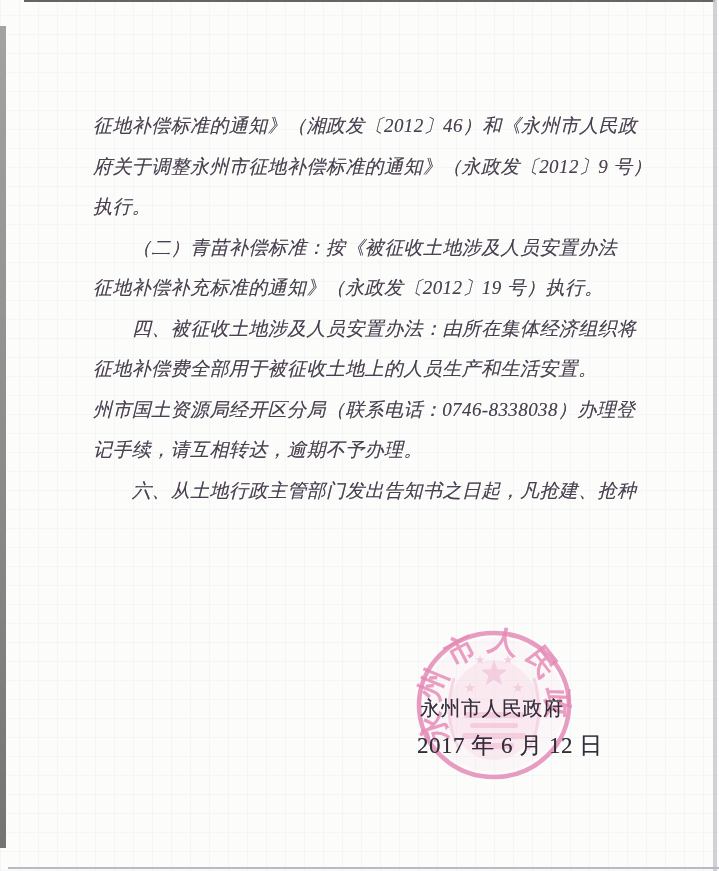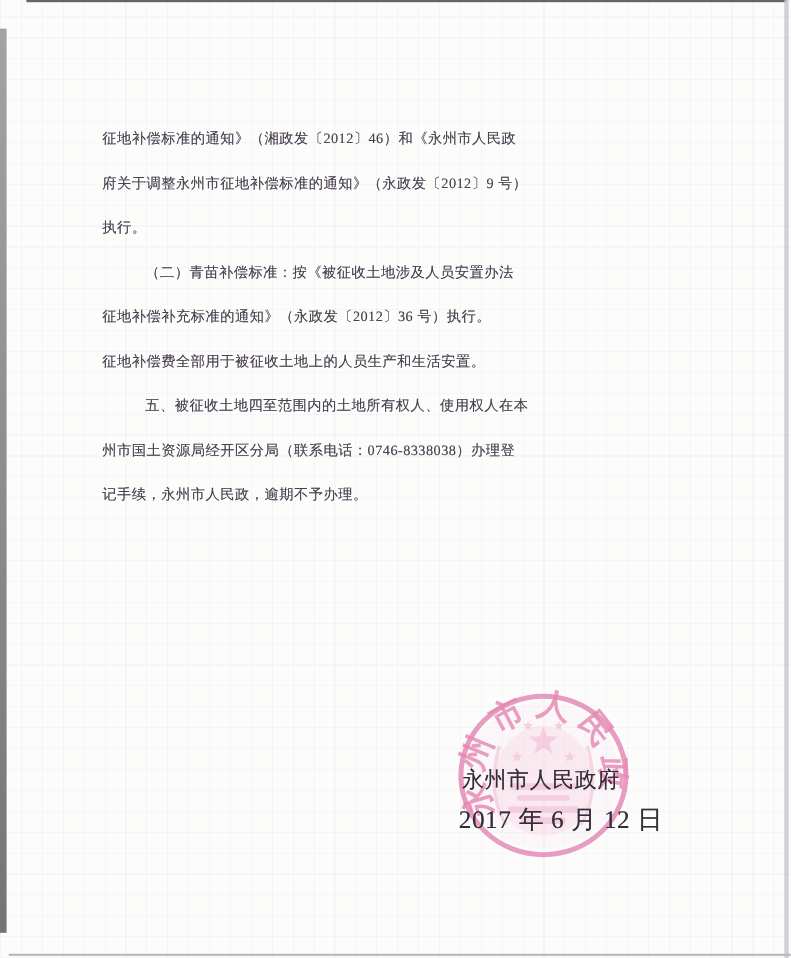--- a/index.html
+++ b/index.html
@@ -16,24 +16,25 @@
   
   .edge{position:absolute;}
   .edge-top{left:24px;top:0;right:4px;height:2px;background:#4a4a4a;opacity:.85;}
   .edge-left{left:0;top:26px;width:6px;height:822px;background:linear-gradient(180deg,#a3a3a3,#8b8b8b 55%,#747474);}
   .edge-right{right:2px;top:0;width:4px;height:871px;background:#c4c4ce;opacity:.8;}
   .edge-bottom{left:8px;right:0;bottom:2px;height:2px;background:#b9b9c1;}
 
   
   .body-text{
     position:absolute;left:93px;top:106px;width:552px;
-    font-size:13px;line-height:40.5px;letter-spacing:0.4px;
+    font-size:19px;line-height:40.5px;letter-spacing:0.4px;
     color:#4a4150;
     text-shadow:0 0 0.6px rgba(74,65,80,0.45);
     white-space:nowrap;
+    font-style:italic;
   }
   .line{height:40.5px;}
   .indent{padding-left:39px;}
 
   
   .seal-svg{position:absolute;left:404px;top:616px;filter:blur(0.4px);}
   .sig-name{
     position:absolute;left:420px;top:695px;
     font-size:20px;letter-spacing:0.5px;color:#332d3a;white-space:nowrap;
     text-shadow:0 0 0.5px rgba(51,45,58,0.5);
@@ -57,25 +58,26 @@
   <div class="edge edge-top"></div>
   <div class="edge edge-left"></div>
   <div class="edge edge-right"></div>
   <div class="edge edge-bottom"></div>
 
   <div class="body-text">
     <div class="line">征地补偿标准的通知》（湘政发〔2012〕46）和《永州市人民政</div>
     <div class="line">府关于调整永州市征地补偿标准的通知》（永政发〔2012〕9 号）</div>
     <div class="line">执行。</div>
     <div class="line indent">（二）青苗补偿标准：按《被征收土地涉及人员安置办法</div>
-    <div class="line">征地补偿补充标准的通知》（永政发〔2012〕36 号）执行。</div>
+    <div class="line">征地补偿补充标准的通知》（永政发〔2012〕19 号）执行。</div>
+    <div class="line indent">四、被征收土地涉及人员安置办法：由所在集体经济组织将</div>
     <div class="line">征地补偿费全部用于被征收土地上的人员生产和生活安置。</div>
-    <div class="line indent">五、被征收土地四至范围内的土地所有权人、使用权人在本</div>
     <div class="line">州市国土资源局经开区分局（联系电话：0746-8338038）办理登</div>
-    <div class="line">记手续，永州市人民政，逾期不予办理。</div>
+    <div class="line">记手续，请互相转达，逾期不予办理。</div>
+    <div class="line indent">六、从土地行政主管部门发出告知书之日起，凡抢建、抢种</div>
   </div>
 
   <svg class="seal-svg" width="190" height="182" viewBox="0 0 190 182">
 
     <ellipse cx="90" cy="89" rx="75" ry="72" fill="none" stroke="#e07cad" stroke-width="4.6" opacity="0.75"></ellipse>
     <ellipse cx="90" cy="89" rx="70" ry="67" fill="#f4c6db" opacity="0.10"></ellipse>
 
     <g fill="#efaccd" opacity="0.55" stroke="none">
       <ellipse cx="90" cy="94" rx="45" ry="50" fill="#f3c3da" opacity="0.45"></ellipse>
 

